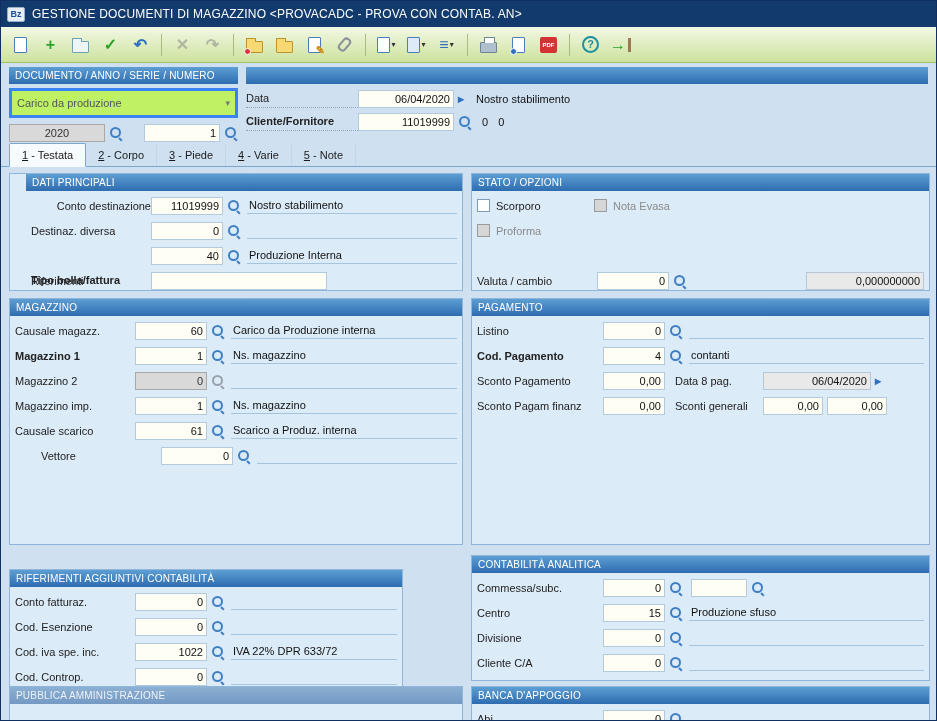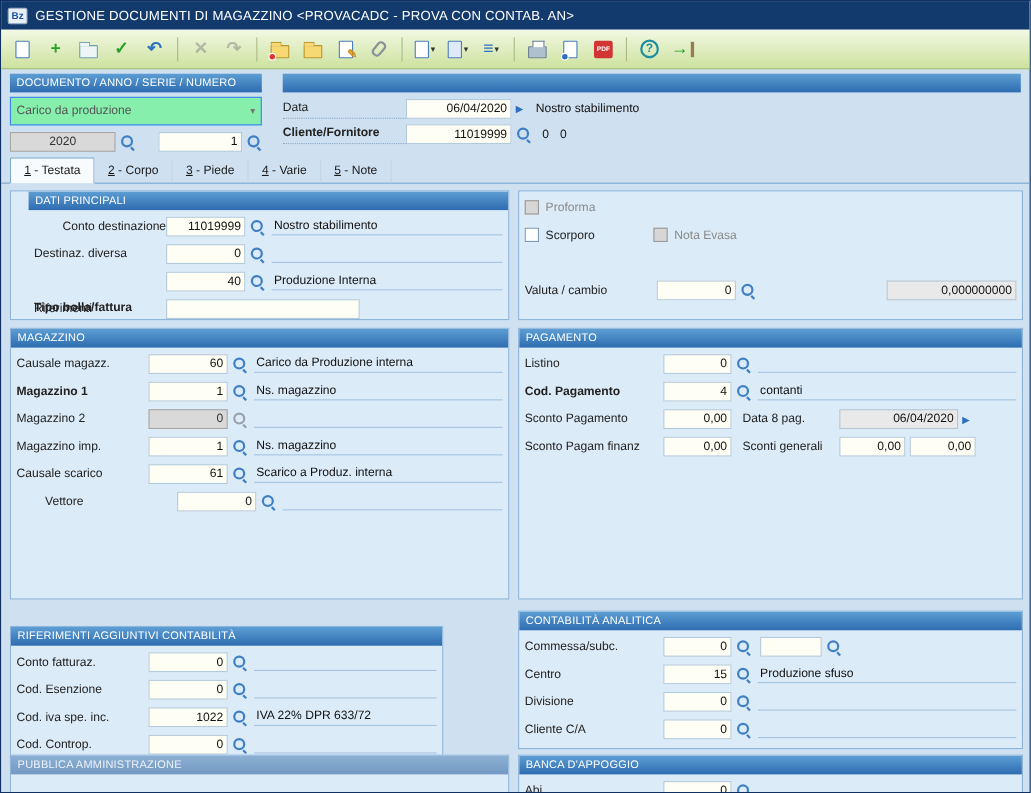--- a/index.html
+++ b/index.html
@@ -29,25 +29,25 @@
   .shape.folder.teal::before{background:#eef5f6;border-color:#6fa0ad}
   .shape.clip{width:9px;height:15px;border:2px solid #8a9097;border-radius:4px;transform:rotate(40deg);background:transparent}
   .shape.printer{width:17px;height:11px;background:#aebfcd;border:1px solid #6e8494;border-radius:1px;margin-top:6px}
   .shape.printer::before{content:"";position:absolute;top:-6px;left:3px;width:9px;height:5px;background:#fff;border:1px solid #6e8494;border-bottom:none}
   .shape.pdf{width:17px;height:16px;background:#d23434;border-radius:2px;display:flex;align-items:center;justify-content:center}
   .shape .overlay{position:absolute;right:-5px;bottom:-4px;font-size:11px;font-weight:bold;line-height:1}
   .shape.pdf .overlay{position:static;font-size:6px;color:#fff}
   .badge{position:absolute;left:-3px;bottom:-3px;width:7px;height:7px;border-radius:50%;border:1px solid #fff}
 
   
-  .doc-header{height:78px;padding:4px 8px 0;display:flex;gap:19px;flex:0 0 auto}
+  .doc-header{height:78px;padding:4px 8px 0;display:flex;gap:8px;flex:0 0 auto}
   .dh-left{width:229px;flex:0 0 229px}
   .dh-right{flex:1}
   .sec-header{height:17px;background:linear-gradient(#5d9ed3,#2e6cb0);color:#fff;font-size:10px;line-height:17px;padding:0 6px;margin-bottom:4px;letter-spacing:.2px}
-  .combo{height:20px;background:#86efac;border:1px solid #3b82f6;display:flex;align-items:center;padding:12px 5px;margin-bottom:4px;cursor:pointer}
+  .combo{height:20px;background:#bef264;border:3px solid #3b82f6;display:flex;align-items:center;padding:12px 5px;margin-bottom:4px;cursor:pointer}
   .combo-text{flex:1;font-size:11px;color:#555}
   .combo-arrow{font-size:9px;color:#777}
   .dh-row{height:22px;display:flex;align-items:center;margin-bottom:1px}
   .hdr-label{width:112px;font-size:11px;color:#222;border-bottom:1px dotted #8aa8c4;height:18px;line-height:17px;flex:0 0 112px}
   .hdr-desc{font-size:11px;color:#111;margin-left:8px}
   .hdr-extra{font-size:11px;color:#111;margin-left:10px}
   .bold{font-weight:bold}
 
   
   .field{background:#fffef4;border:1px solid #b3c9dc;height:18px;line-height:16px;font-size:11px;padding:0 3px;text-align:right;color:#111;flex:0 0 auto;overflow:hidden;white-space:nowrap}
@@ -235,37 +235,38 @@
             <span class="lookup"></span>
             <span class="desc">Produzione Interna</span>
           </div>
           <div class="grow">
             <span class="row-label" style="width: 120px;">Riferimenti</span>
             <span class="field left" style="width: 176px;"></span>
           </div>
         </div>
       </div>
       <div class="group" style="left: 470px; top: 6px; width: 459px; height: 118px;">
-        <div class="group-body">
-          <div class="grow">
-            <span class="check-wrap">
-              <span class="checkbox disabled"></span>
-              <span class="check-label disabled">Proforma</span>
-            </span>
-          </div>
+        <div class="group-header">STATO / OPZIONI</div>
+        <div class="group-body">
           <div class="grow">
             <span class="check-wrap" style="width: 117px;">
               <span class="checkbox"></span>
               <span class="check-label">Scorporo</span>
             </span>
             <span class="check-wrap">
               <span class="checkbox disabled"></span>
               <span class="check-label disabled">Nota Evasa</span>
             </span>
           </div>
+          <div class="grow">
+            <span class="check-wrap">
+              <span class="checkbox disabled"></span>
+              <span class="check-label disabled">Proforma</span>
+            </span>
+          </div>
           <div class="grow"></div>
           <div class="grow">
             <span class="row-label" style="width: 120px;">Valuta / cambio</span>
             <span class="field" style="width: 72px;">0</span>
             <span class="lookup"></span>
             <span class="gap" style="flex: 1 1 auto;"></span>
             <span class="field readonly" style="width: 118px;">0,000000000</span>
           </div>
         </div>
       </div>

